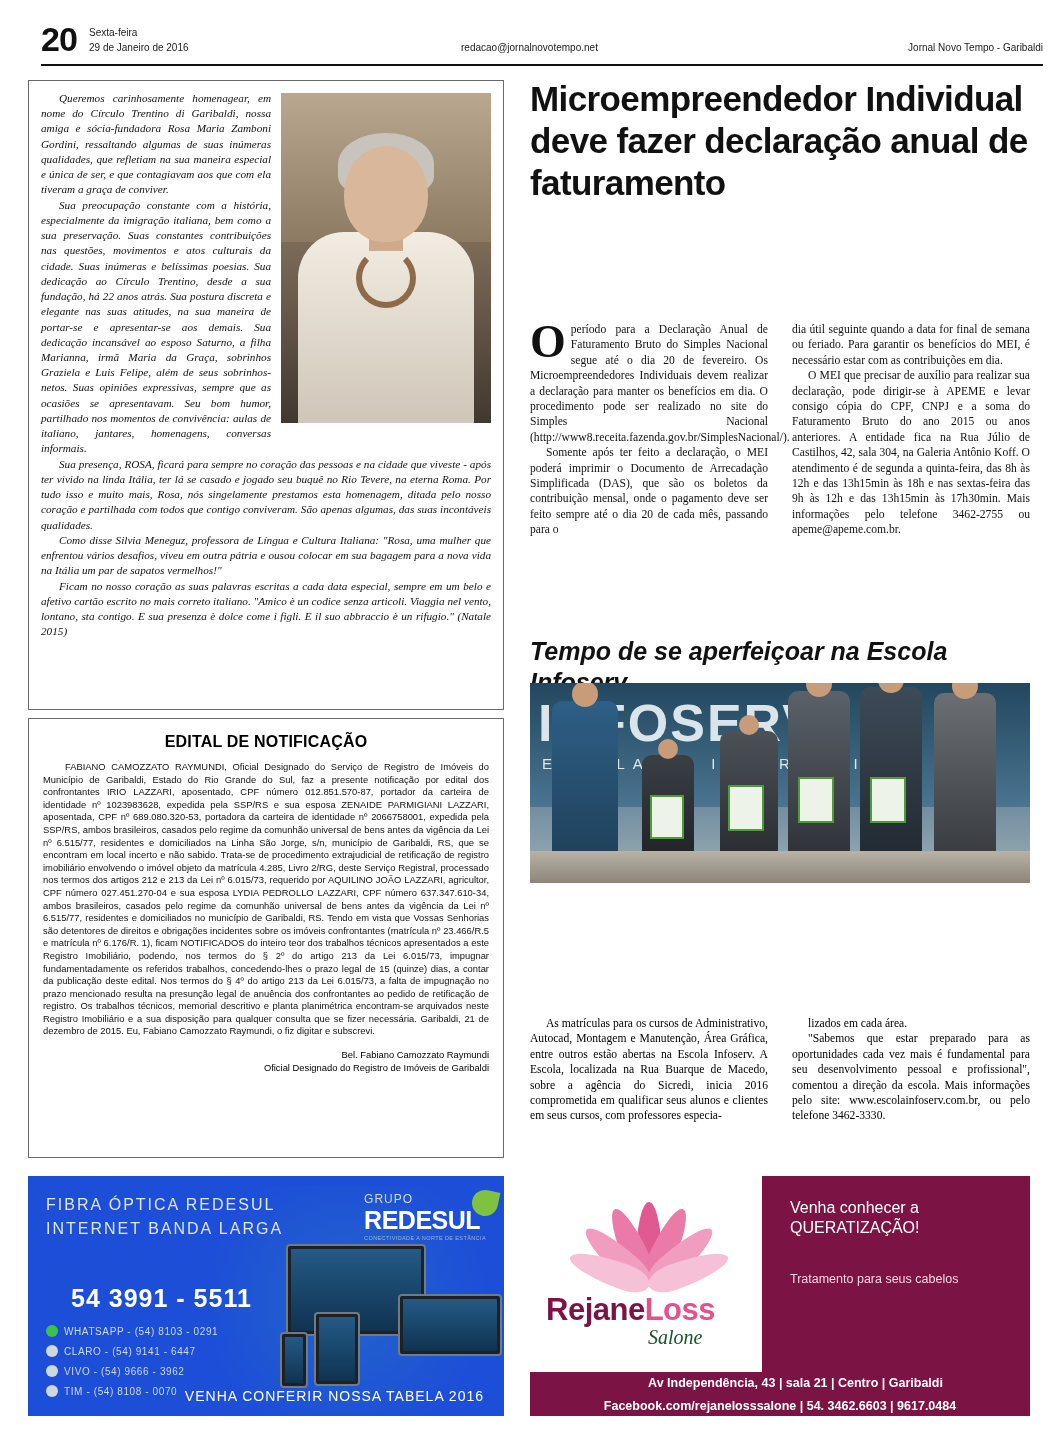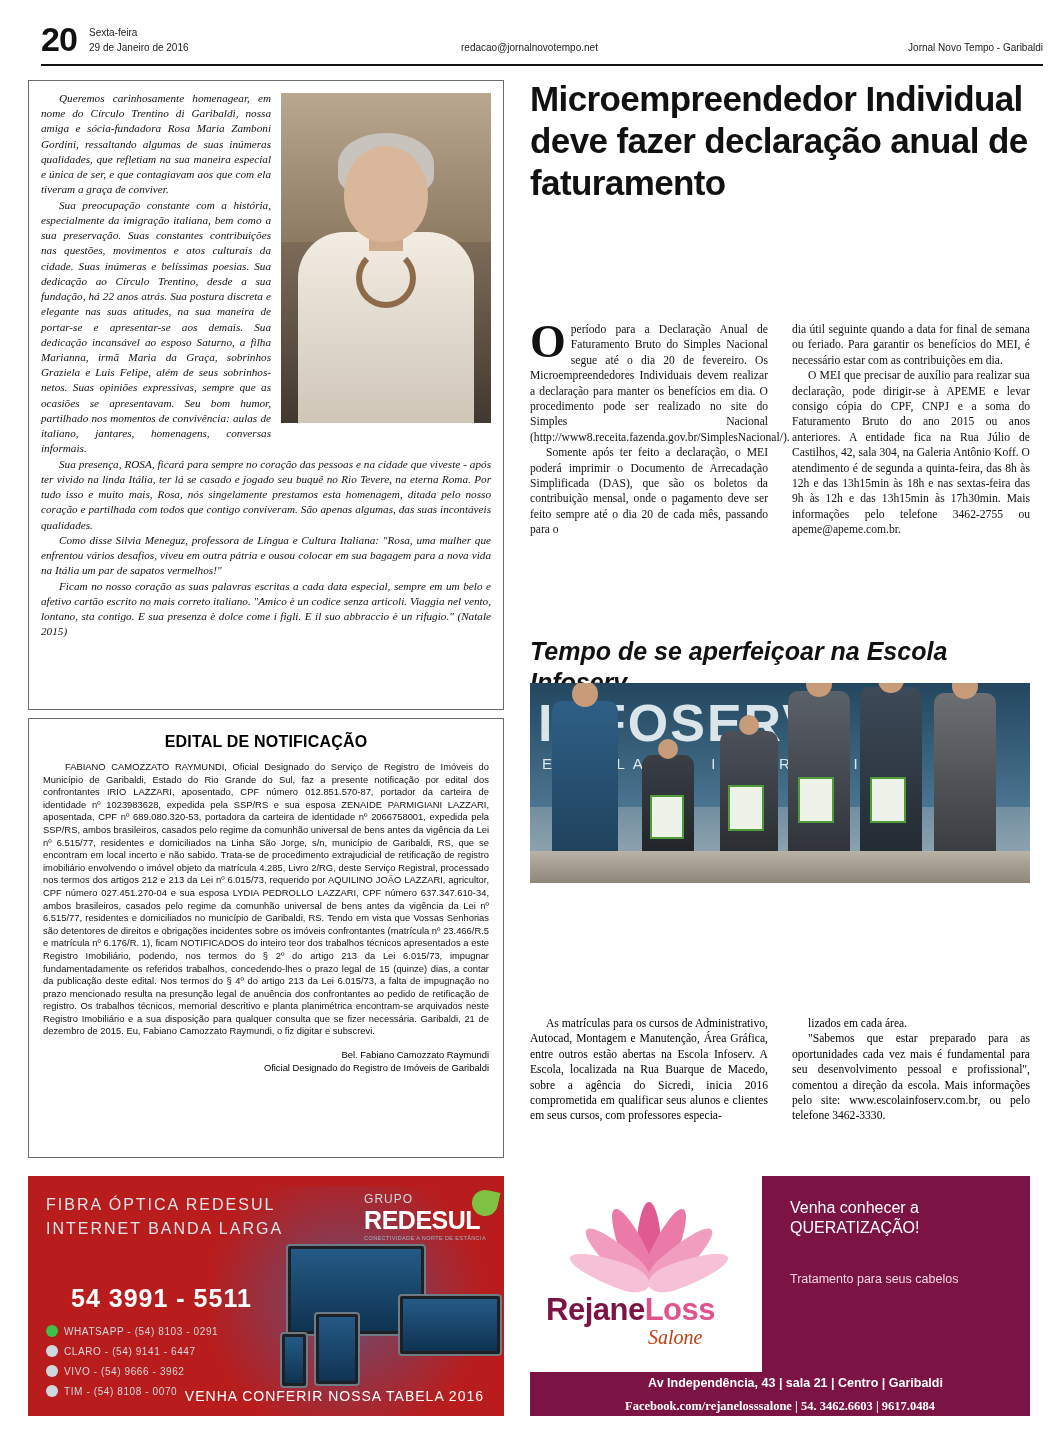--- a/index.html
+++ b/index.html
@@ -199,21 +199,21 @@
     width:238px; float:left;
     font-family:"Liberation Serif", serif;
     font-size:11.6px; line-height:1.33; text-align:justify;
   }
   .info-col.right { margin-left:24px; }
   .info-col p { margin:0; text-indent:16px; }
 
   
   .ad-redesul {
     position:absolute; left:28px; top:1176px; width:476px; height:240px;
-    background:#b91c1c; overflow:hidden; color:#fff;
+    background:#1d4ed8; overflow:hidden; color:#fff;
   }
   .ad-redesul .glow {
     position:absolute; right:-40px; top:10px; width:330px; height:230px;
     background:radial-gradient(circle at 40% 50%, rgba(40,120,190,.55), rgba(0,0,0,0) 62%);
   }
   .rd-l1 {
     position:absolute; left:18px; top:20px;
     font-family:"Liberation Sans", sans-serif; font-size:16px;
     letter-spacing:2px; color:#dfe6ea;
   }
@@ -286,42 +286,42 @@
   }
   .rj-name {
     position:absolute; left:16px; top:116px;
     font-family:"Liberation Sans", sans-serif; font-weight:bold;
     font-size:31px; color:#7b1345; letter-spacing:-.5px;
   }
   .rj-name .loss { color:#e0538c; }
   .rj-sal {
     position:absolute; left:118px; top:150px;
     font-family:"Liberation Serif", serif; font-style:italic;
-    font-size:20px; color:#c2410c;
+    font-size:20px; color:#14532d;
   }
   .rj-head {
     position:absolute; left:28px; top:22px; width:240px;
     font-family:"Liberation Sans", sans-serif; font-weight:normal;
     font-size:16px; line-height:1.25; color:#ffffff;
   }
   .rj-sub {
     position:absolute; left:28px; top:96px; width:250px;
     font-family:"Liberation Sans", sans-serif; font-size:12.5px; color:#f3d7e3;
   }
   .rj-bar1 {
     position:absolute; left:0; top:196px; width:100%; height:23px;
     background:#7b1345; color:#fff; text-align:center;
     font-family:"Liberation Sans", sans-serif; font-weight:bold; font-size:12.5px;
     line-height:23px;
     padding-left:31px;
   }
   .rj-bar2 {
     position:absolute; left:0; top:219px; width:100%; height:23px;
     background:#7b1345; color:#fff; text-align:center;
-    font-family:Liberation Serif, serif; font-weight:bold; font-size:12.5px;
+    font-family:Liberation Sans, sans-serif; font-weight:bold; font-size:12.5px;
     line-height:23px; border-top:1px solid #a5traverse;
   }
   .clear { clear:both; }
 </style>
 </head>
 <body>
 
 <div class="page">
 
   <div class="masthead">

